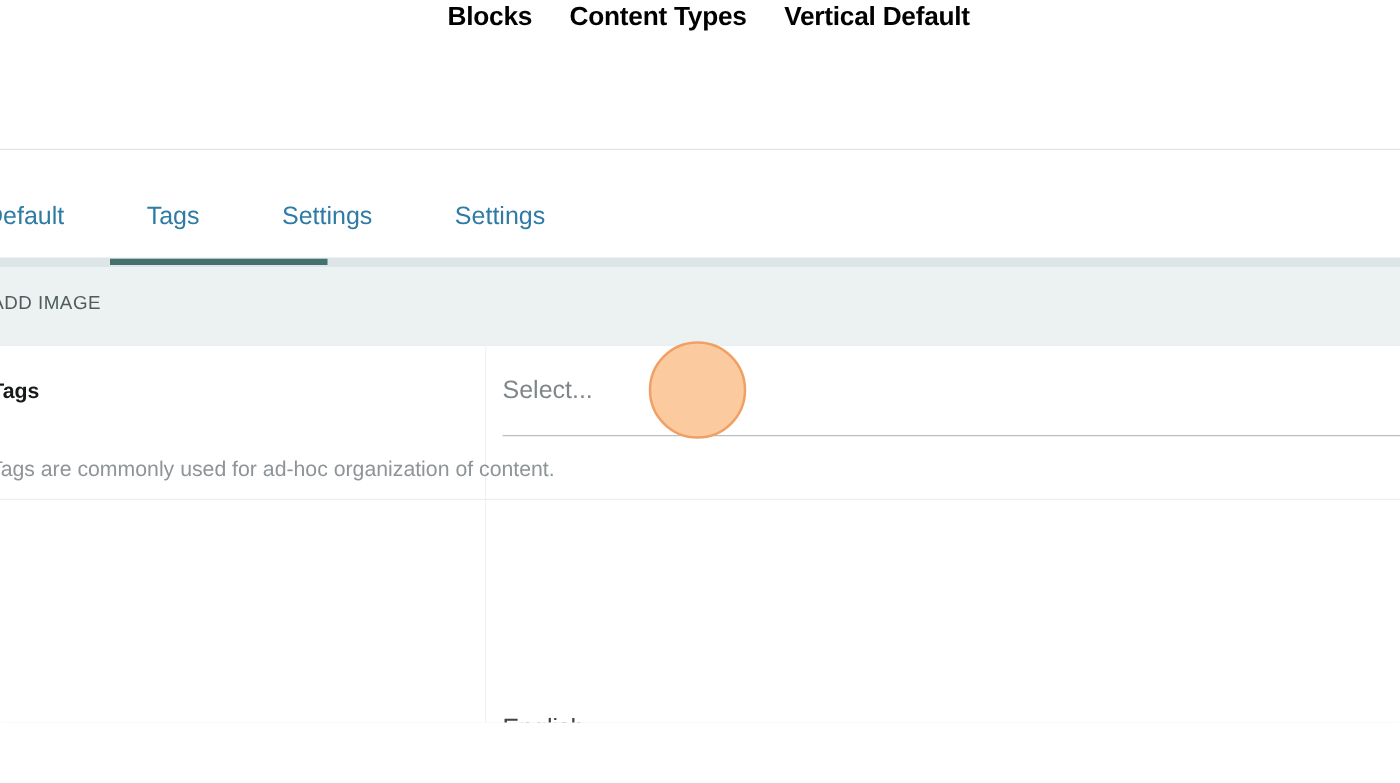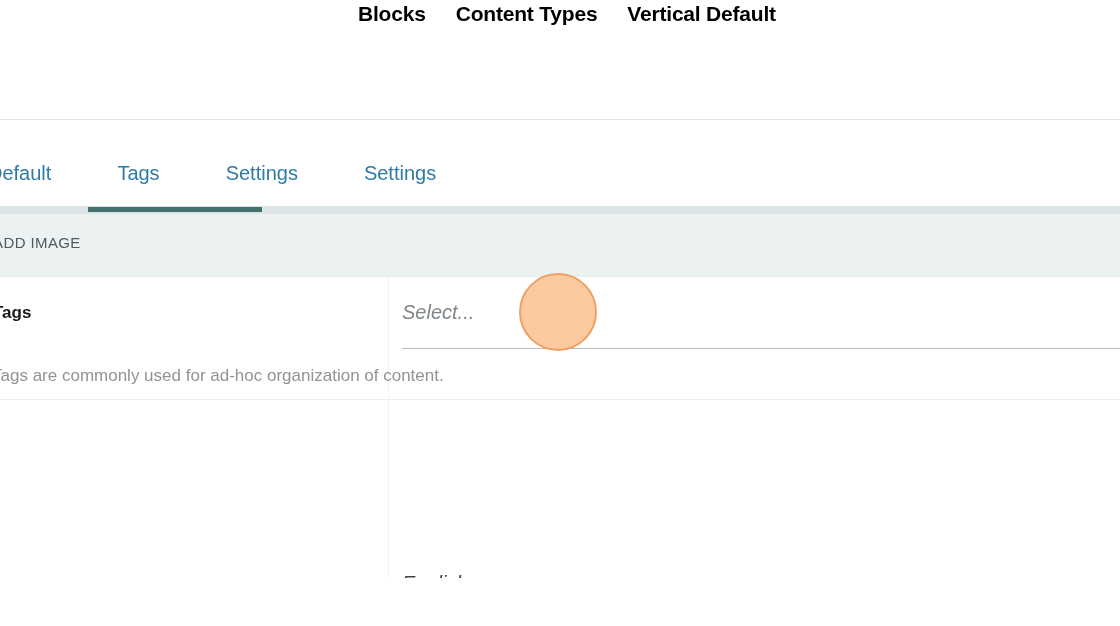--- a/index.html
+++ b/index.html
@@ -153,21 +153,20 @@
     font-weight: bold;
     color: #16191a;
     white-space: nowrap;
   }
   .field {
     position: absolute;
     left: 402px;
     font-size: 20px;
     color: #7f8689;
     white-space: nowrap;
-    font-style: italic;
   }
   .field.value {
     color: #3f4547;
   }
   .helptext {
     position: absolute;
     left: -8px;
     font-size: 17px;
     color: #8e9497;
     white-space: nowrap;

